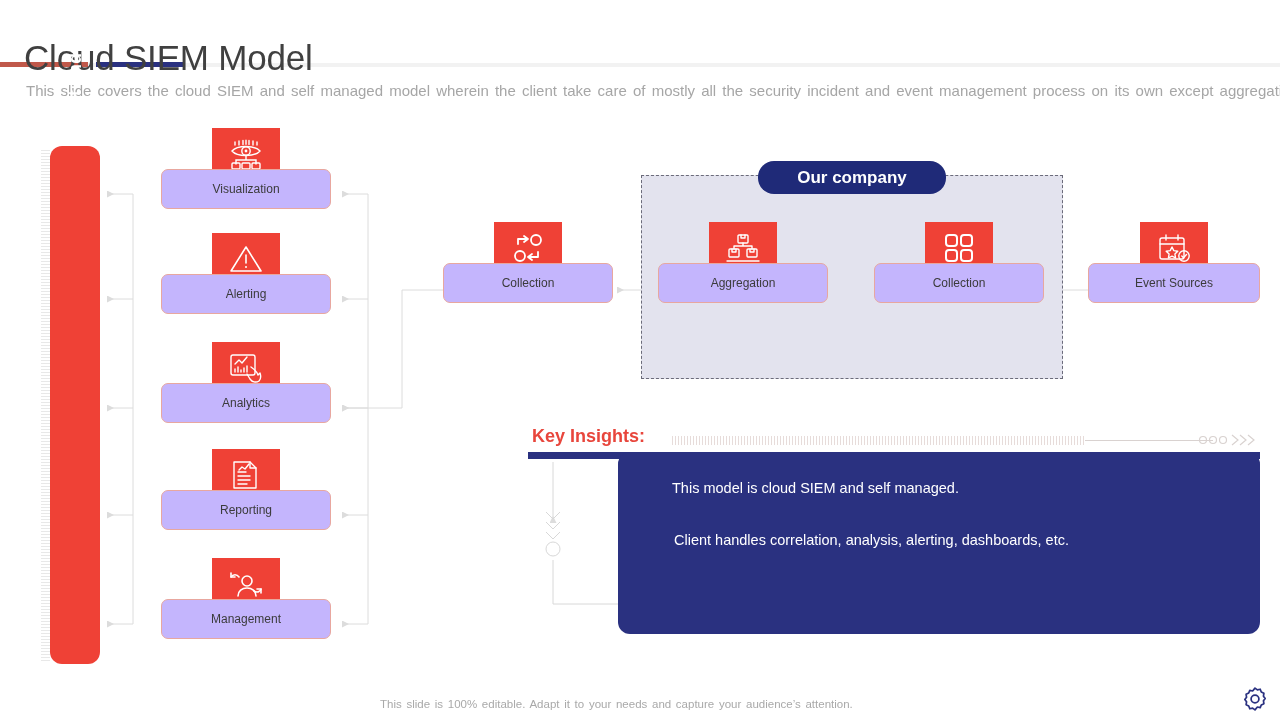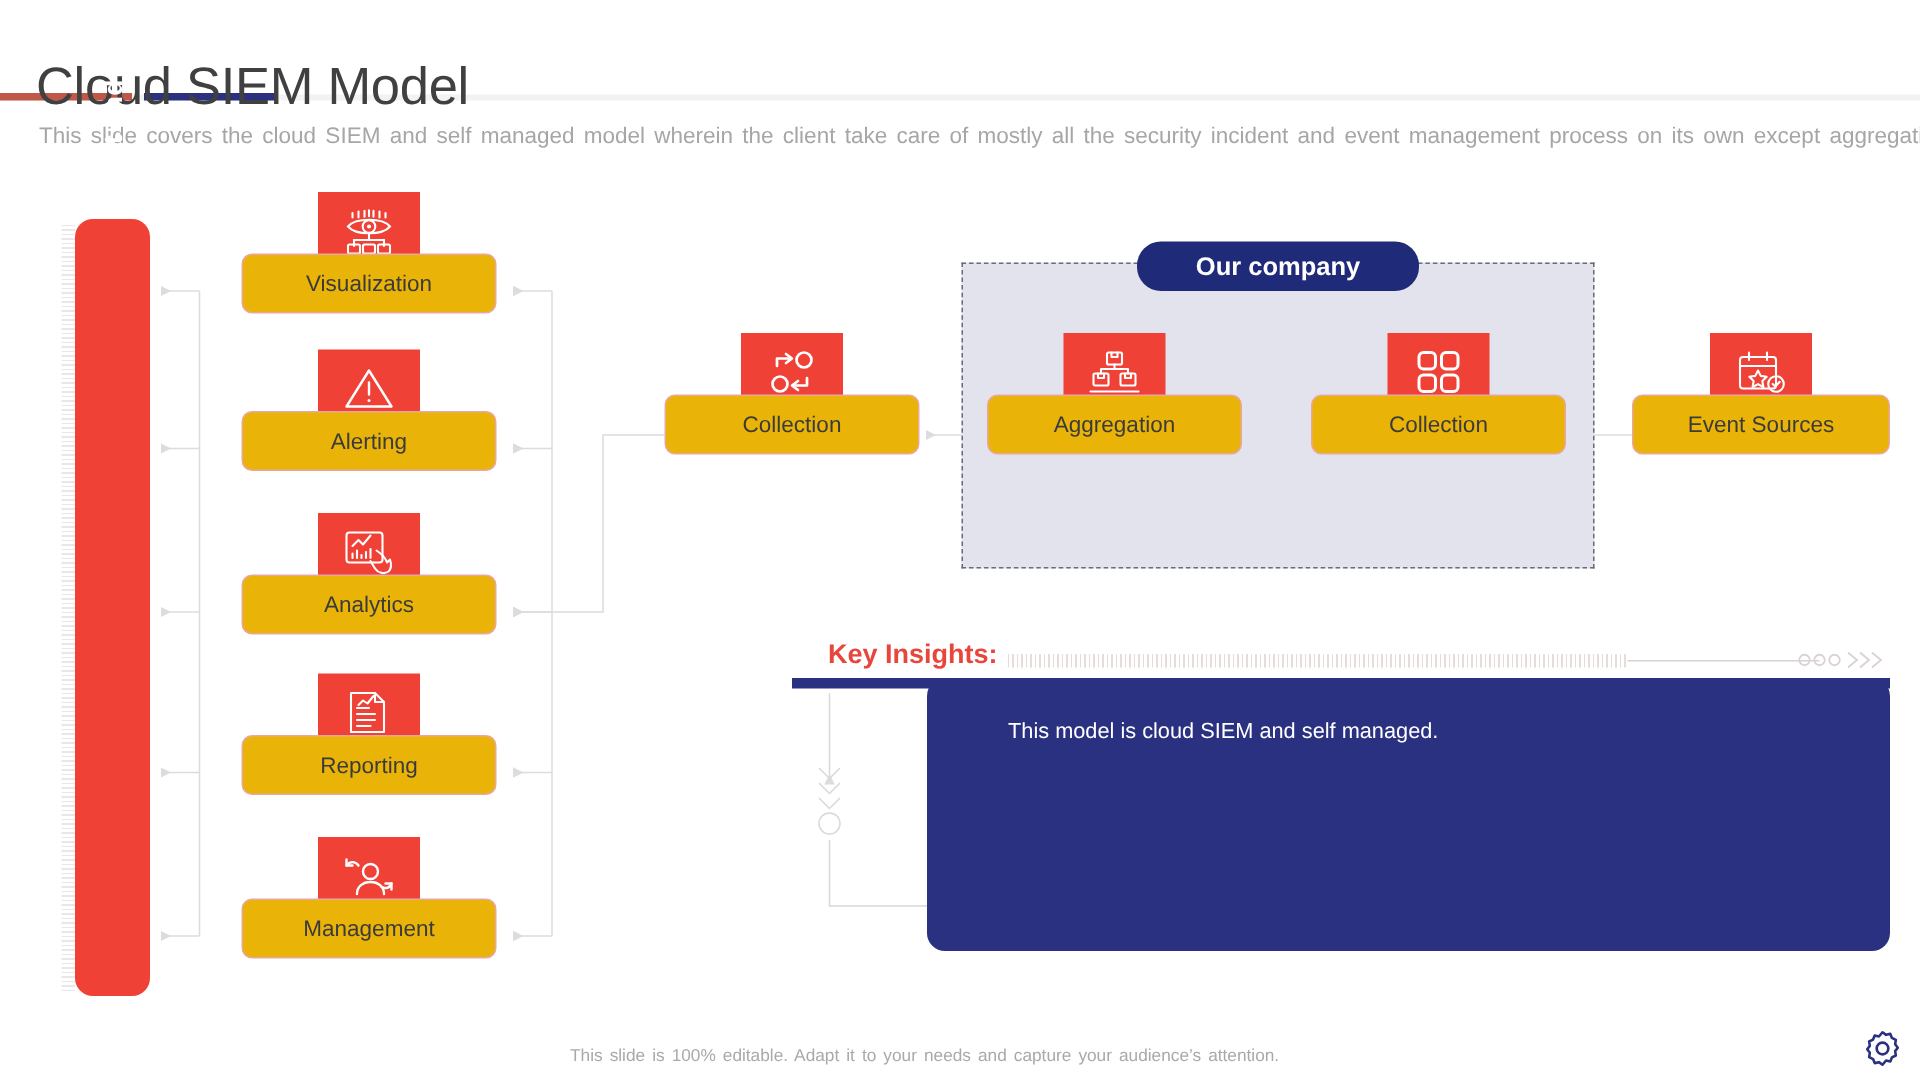--- a/index.html
+++ b/index.html
@@ -98,27 +98,27 @@
     align-items: center;
     justify-content: center;
   }
   .node-icon svg { display: block; }
   .node-box {
     position: absolute;
     top: 41px;
     left: 0;
     width: 100%;
     height: 40px;
-    background: #eab308;
+    background: #c4b5fd;
     border: 1px solid #e8a79f;
     border-radius: 7px;
     display: flex;
     align-items: center;
     justify-content: center;
-    font-size: 15px;
+    font-size: 12px;
     color: #3b3b3b;
   }
 
   
   #company-region {
     position: absolute;
     left: 641px; top: 175px;
     width: 422px; height: 204px;
     background: #e3e3ee;
     border: 1px dashed #6b6b7a;
@@ -146,21 +146,20 @@
   }
 
   
   #key-insights-label {
     position: absolute;
     left: 532px; top: 426px;
     font-size: 18px;
     font-weight: bold;
     color: #e8463c;
     white-space: nowrap;
-    margin-left: 20px;
   }
   #key-insights-deco {
     position: absolute;
     left: 672px; top: 430px;
     width: 600px; height: 20px;
   }
   #ki-hatch {
     position: absolute;
     left: 0; top: 6px;
     width: 413px; height: 9px;
@@ -413,19 +412,20 @@
 
 <div id="key-insights-label">Key Insights:</div>
 <div id="key-insights-deco">
   <div id="ki-hatch"></div>
   <div id="ki-line"></div>
 </div>
 
 <div id="ki-topbar"></div>
 <div id="ki-panel">
   <div class="ki-item" id="ki-item-0">This model is cloud SIEM and self managed.</div>
+  <div class="ki-item" id="ki-item-1">Client handles correlation, analysis, alerting, dashboards, etc.</div>
 </div>
 
 <div id="footer-note">This slide is 100% editable. Adapt it to your needs and capture your audience’s attention.</div>
 <svg id="footer-logo" viewBox="0 0 24 24">
   <path d="M12,2 l2.2,1.6 l2.6,-0.6 l1,2.5 l2.4,1.2 l-0.4,2.7 l1.6,2.1 l-1.6,2.1 l0.4,2.7 l-2.4,1.2 l-1,2.5 l-2.6,-0.6 L12,22 l-2.2,-1.6 l-2.6,0.6 l-1,-2.5 l-2.4,-1.2 l0.4,-2.7 L2.6,12.5 l1.6,-2.1 l-0.4,-2.7 l2.4,-1.2 l1,-2.5 l2.6,0.6 Z" fill="none" stroke="#2a3180" stroke-width="1.6" stroke-linejoin="round"></path>
   <circle cx="12" cy="12" r="3.6" fill="none" stroke="#2a3180" stroke-width="1.6"></circle>
 </svg>
 
 </body></html>

